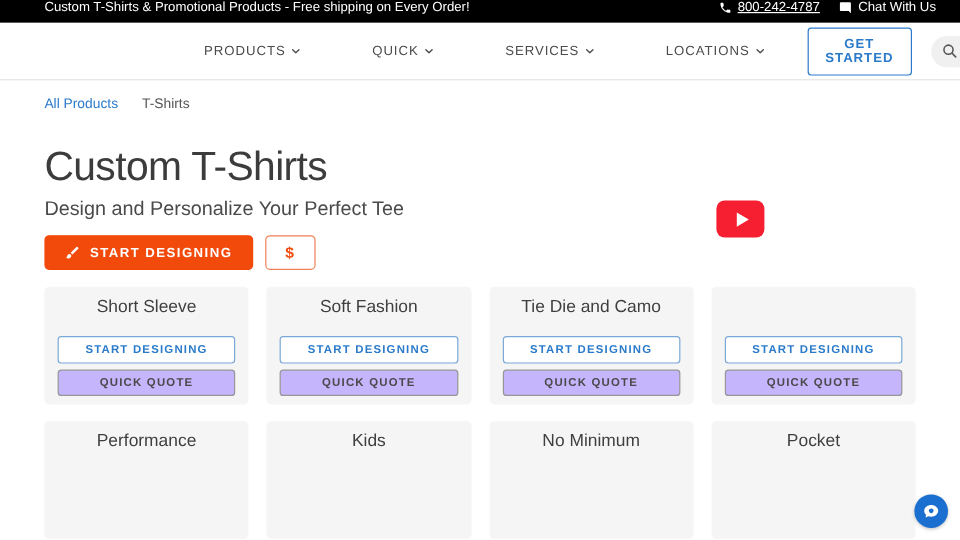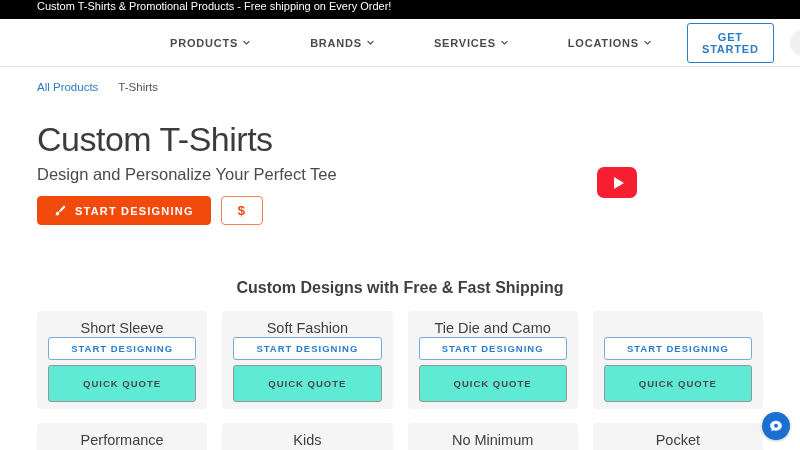--- a/index.html
+++ b/index.html
@@ -12,21 +12,21 @@
             padding:0 20px 0 37px; font-size:11px; }
   .topbar-right { margin-left:auto; display:flex; align-items:center; gap:16px; }
   .tb-item { display:flex; align-items:center; gap:5px; }
   .phone-link { text-decoration:underline; cursor:pointer; }
   .tb-icon { display:inline-flex; }
 
   
   .header { height:48px; display:flex; align-items:center; padding-left:130px; padding-right:16px;
             border-bottom:1px solid #e3e3e3; background:#fff; }
   .nav-item { display:flex; align-items:center; gap:4px; margin-right:19px; cursor:pointer;
-              font-size:11px; font-weight:700; letter-spacing:0.8px; color:#4b4b4b;padding-left:40px; }
+              font-size:11px; font-weight:400; letter-spacing:0.8px; color:#4b4b4b;padding-left:40px; }
   .chev { display:inline-flex; }
   .btn-get-started { margin-left:16px; background:#fff; border:1px solid #2b7bca; color:#2b7bca;
                      font-size:11px; font-weight:700; letter-spacing:0.8px; padding:7px 14px;
                      border-radius:3px; cursor:pointer; font-family:inherit; }
   .search-pill { margin-left:16px; width:168px; height:26px; background:#f0f0f0; border-radius:13px;
                  display:flex; align-items:center; padding:0 8px 0 9px; }
   .search-pill input { border:none; background:transparent; outline:none; width:100%;
                        font-size:11.5px; color:#444; font-family:inherit; }
   .search-pill input::placeholder { color:#9d9d9d; }
   .cart-wrap { position:relative; margin-left:20px; cursor:pointer; display:flex; }
@@ -59,52 +59,70 @@
   
   .section-heading { margin-top:54px; text-align:center; font-size:16px; font-weight:700; color:#3f3f3f; }
   .cards { margin:14px 37px 0; display:grid; grid-template-columns:repeat(4,1fr); gap:15px; }
   .cards.row2 { margin-top:14px; }
   .card { background:#f5f5f5; border-radius:4px; height:98px; display:flex; flex-direction:column;justify-content:space-between; }
   .card-title { padding-top:9px; text-align:center; font-size:14.5px; font-weight:500; color:#3f3f3f; }
   .card-actions { margin-top:auto; padding:0 11px 7px; display:flex; flex-direction:column; gap:5px; }
   .card-btn-start { height:23px; background:#fff; border:1px solid #7aa9d8; border-radius:3px;
                     color:#2b7bca; font-size:9.5px; font-weight:700; letter-spacing:1px;
                     cursor:pointer; font-family:inherit; }
-  .card-btn-quote { height:37px; background:#5eead4; border:1px solid #969696; border-radius:3px;
+  .card-btn-quote { height:22px; background:#c4b5fd; border:1px solid #969696; border-radius:3px;
                     color:#4a4a4a; font-size:9.5px; font-weight:700; letter-spacing:1px;
                     cursor:pointer; font-family:inherit; }
 
   
   .chat-widget { position:absolute; left:762px; top:412px; width:28px; height:28px; border-radius:50%;
                  background:#1b6fd1; display:flex; align-items:center; justify-content:center;
                  cursor:pointer; box-shadow:0 1px 3px rgba(0,0,0,0.25); }
 </style>
 </head>
 <body>
 
 <div class="page">
 
   <div class="topbar">
     <span>Custom T-Shirts &amp; Promotional Products - Free shipping on Every Order!</span>
+    <div class="topbar-right">
+      <span class="tb-item phone-link">
+        <span class="tb-icon">
+          <svg width="11" height="11" viewBox="0 0 24 24">
+              <path fill="#fff" d="M6.62 10.79c1.44 2.83 3.76 5.14 6.59 6.59l2.2-2.2c.27-.27.67-.36 1.02-.24 1.12.37 2.33.57 3.57.57.55 0 1 .45 1 1V20c0 .55-.45 1-1 1-9.39 0-17-7.61-17-17 0-.55.45-1 1-1h3.5c.55 0 1 .45 1 1 0 1.25.2 2.45.57 3.57.11.35.03.74-.25 1.02l-2.2 2.2z"></path>
+            </svg>
+        </span>
+        <span>800-242-4787</span>
+      </span>
+      <span class="tb-item">
+        <span class="tb-icon">
+          <svg width="11" height="11" viewBox="0 0 24 24">
+              <path fill="#fff" d="M20 2H4c-1.1 0-2 .9-2 2v12c0 1.1.9 2 2 2h14l4 4V4c0-1.1-.9-2-2-2z"></path>
+            </svg>
+        </span>
+        <span>Chat With Us</span>
+      </span>
+    </div>
   </div>
 
   <div class="header">
     <div style="display:flex;">
 
         <div class="nav-item">
           <span>PRODUCTS</span>
           <span class="chev">
             <svg width="9" height="9" viewBox="0 0 24 24">
               <polyline points="5,9 12,16 19,9" fill="none" stroke="#4b4b4b" stroke-width="3" stroke-linecap="round" stroke-linejoin="round"></polyline>
             </svg>
           </span>
         </div>
 
         <div class="nav-item">
-          <span>BRANDS</span>
+          <span>QUICK</span>
           <span class="chev">
             <svg width="9" height="9" viewBox="0 0 24 24">
               <polyline points="5,9 12,16 19,9" fill="none" stroke="#4b4b4b" stroke-width="3" stroke-linecap="round" stroke-linejoin="round"></polyline>
             </svg>
           </span>
         </div>
 
         <div class="nav-item">
           <span>SERVICES</span>
           <span class="chev">
@@ -166,21 +184,20 @@
     </button>
     <button class="btn-quote">
       <span class="dollar">$</span>
     </button>
   </div>
 
   <div class="play-btn">
     <div class="play-tri"></div>
   </div>
 
-  <div class="section-heading">Custom Designs with Free &amp; Fast Shipping</div>
 
   <div class="cards">
 
       <div class="card">
         <div class="card-title">Short Sleeve</div>
         <div class="card-actions">
           <button class="card-btn-start">START DESIGNING</button>
           <button class="card-btn-quote">QUICK QUOTE</button>
         </div>
       </div>

